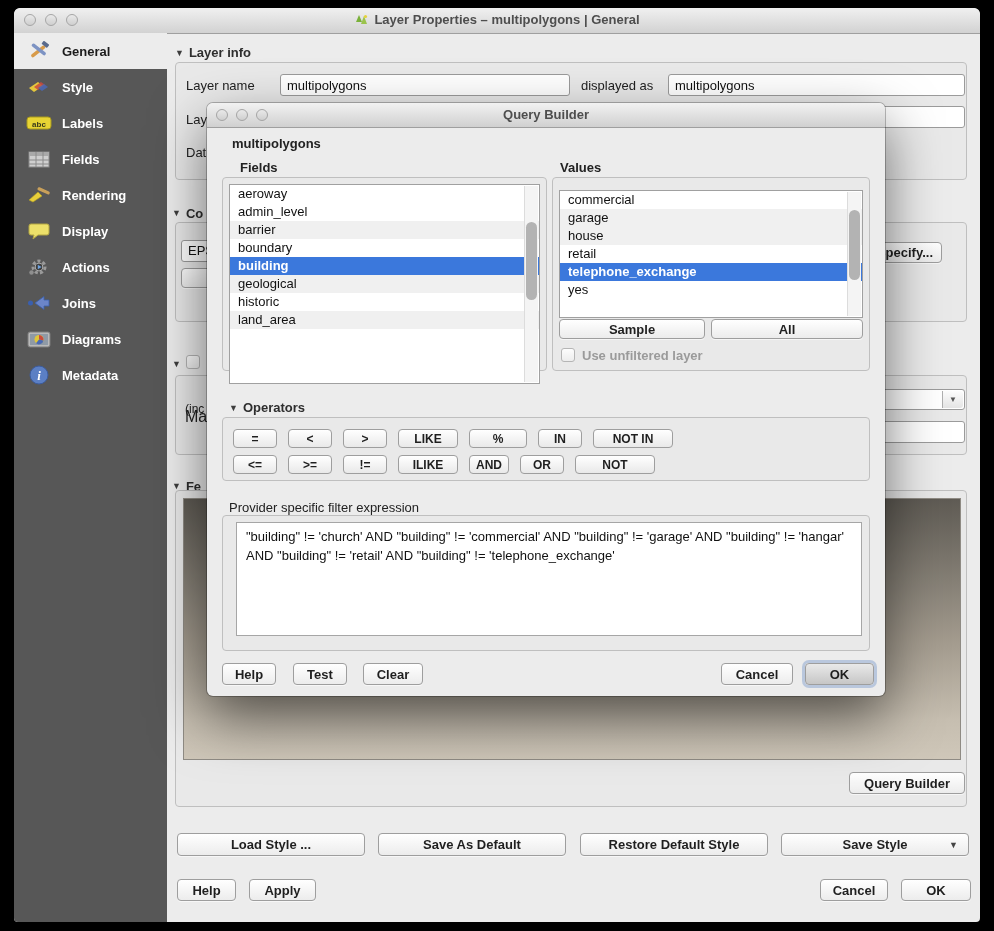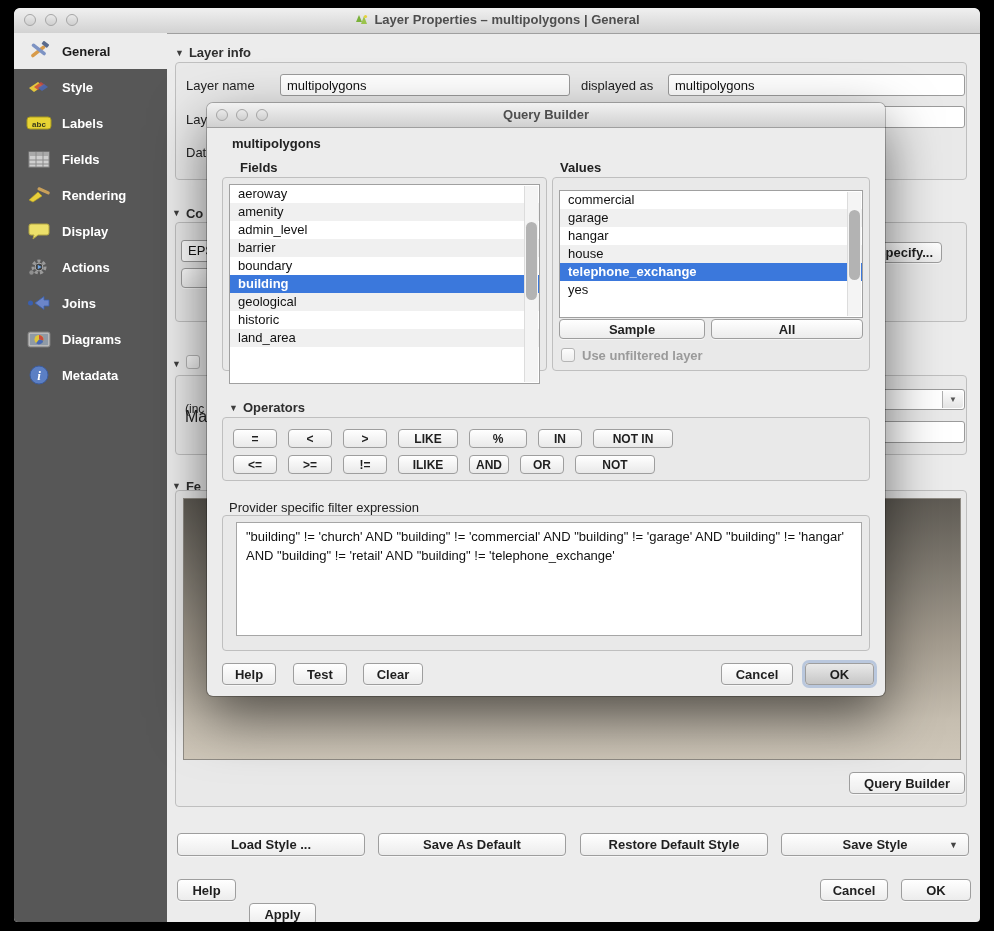--- a/index.html
+++ b/index.html
@@ -237,21 +237,21 @@
           </div>
           <div class="btn" style="left: 767px; top: 825px; width: 188px; height: 23px;">
             <span>Save Style</span>
             <span style="position: absolute; right: 10px; font-size: 9px; color: rgb(68, 68, 68);">▼</span>
           </div>
         </div>
 
       <div class="btn" style="left:163px;top:871px;width:59px;height:22px;">
           <span>Help</span>
         </div>
-      <div class="btn" style="left:235px;top:871px;width:67px;height:22px;margin-top:24px;">
+      <div class="btn" style="left:235px;top:871px;width:67px;height:22px;">
           <span>Apply</span>
         </div>
       <div class="btn" style="left:806px;top:871px;width:68px;height:22px;">
           <span>Cancel</span>
         </div>
       <div class="btn" style="left:887px;top:871px;width:70px;height:22px;">
           <span>OK</span>
         </div>
     </div>
 
@@ -263,41 +263,40 @@
         <div class="title" style="top:4px;">Query Builder</div>
       </div>
 
       <div class="label" style="left:25px;top:33px;font-weight:600;">multipolygons</div>
 
       <div class="label" style="left:33px;top:57px;font-weight:600;">Fields</div>
       <div class="groupbox" style="left:15px;top:74px;width:325px;height:194px;"></div>
       <div class="list" style="left:22px;top:81px;width:311px;height:200px;" id="fieldsList">
 
       <div class="list-row">aeroway</div>
-          <div class="list-row alt">amenity</div>
           <div class="list-row">admin_level</div>
           <div class="list-row alt">barrier</div>
           <div class="list-row">boundary</div>
           <div class="list-row alt sel">building</div>
           <div class="list-row alt">geological</div>
           <div class="list-row">historic</div>
           <div class="list-row alt">land_area</div>
           <div class="vscroll">
             <div class="vthumb" style="top:36px;height:78px;"></div>
           </div>
         </div>
 
       <div class="label" style="left:353px;top:57px;font-weight:600;">Values</div>
       <div class="groupbox" style="left:345px;top:74px;width:318px;height:194px;"></div>
       <div class="list" style="left:352px;top:87px;width:304px;height:128px;" id="valuesList">
 
       <div class="list-row">commercial</div>
           <div class="list-row alt">garage</div>
-          <div class="list-row">hangar</div>
           <div class="list-row alt">house</div>
+          <div class="list-row">retail</div>
           <div class="list-row alt sel">telephone_exchange</div>
           <div class="list-row">yes</div>
           <div class="vscroll">
             <div class="vthumb" style="top:18px;height:70px;"></div>
           </div>
         </div>
       <div class="btn" style="left:352px;top:216px;width:146px;height:20px;">
           <span>Sample</span>
         </div>
       <div class="btn" style="left:504px;top:216px;width:152px;height:20px;">

